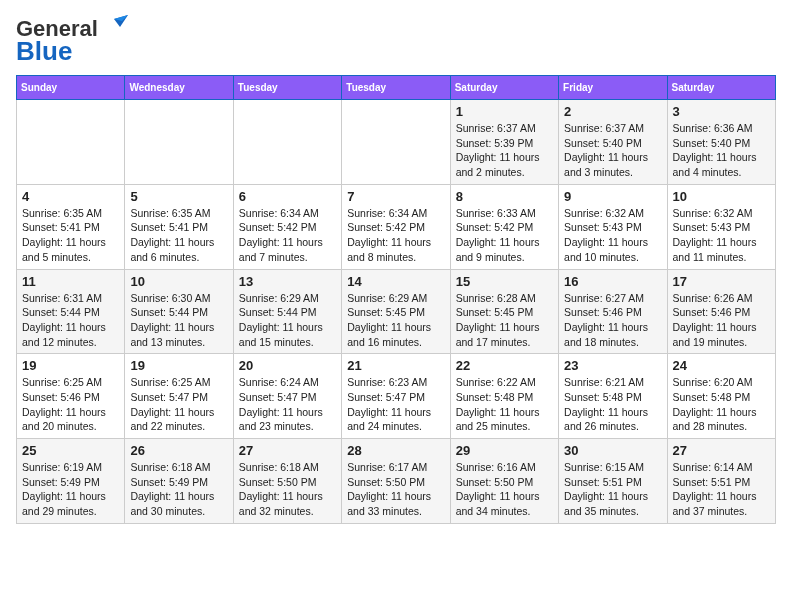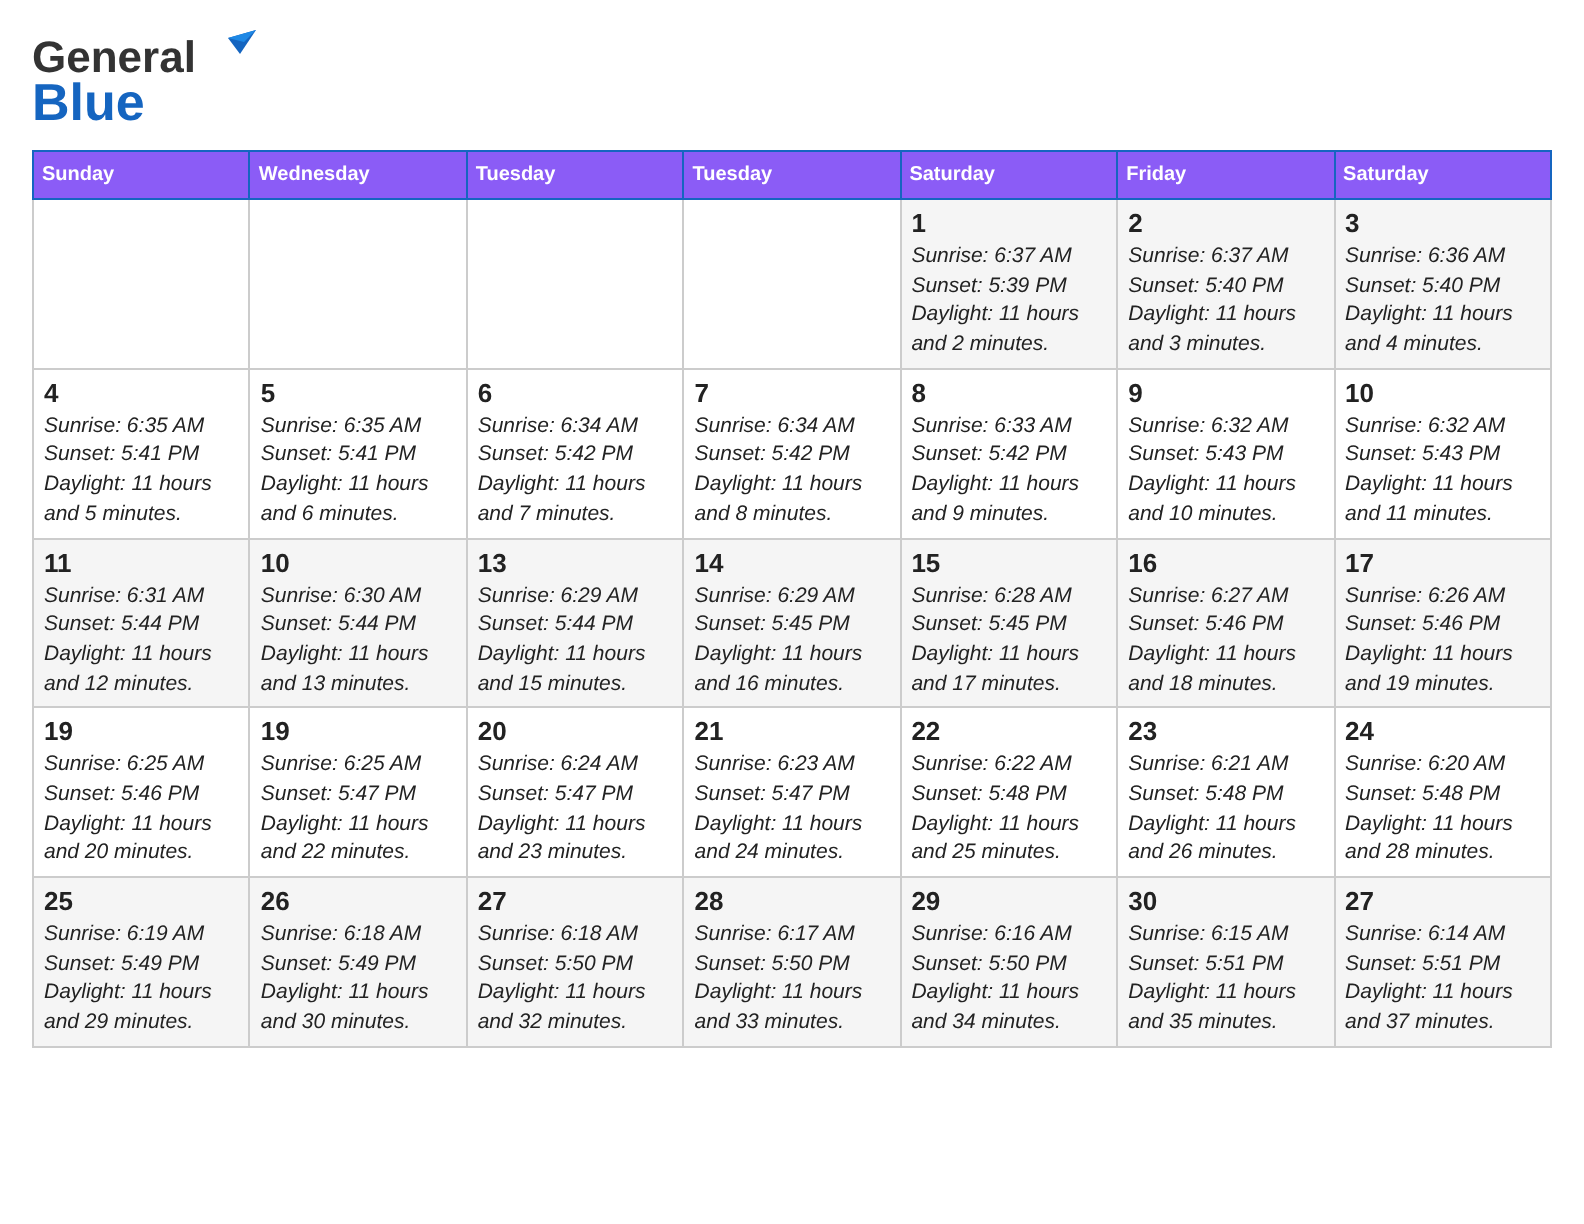--- a/index.html
+++ b/index.html
@@ -73,21 +73,20 @@
       font-size: 13px;
       font-weight: bold;
       color: #222;
       display: block;
       margin-bottom: 2px;
     }
     .cell-info {
       font-size: 10.5px;
       color: #222;
       line-height: 1.4;
-      font-style: italic;
     }
     .empty-cell {
       background: #fff !important;
     }
   </style>
 </head>
 <body>
 
 <div class="header">
   <div class="logo">

